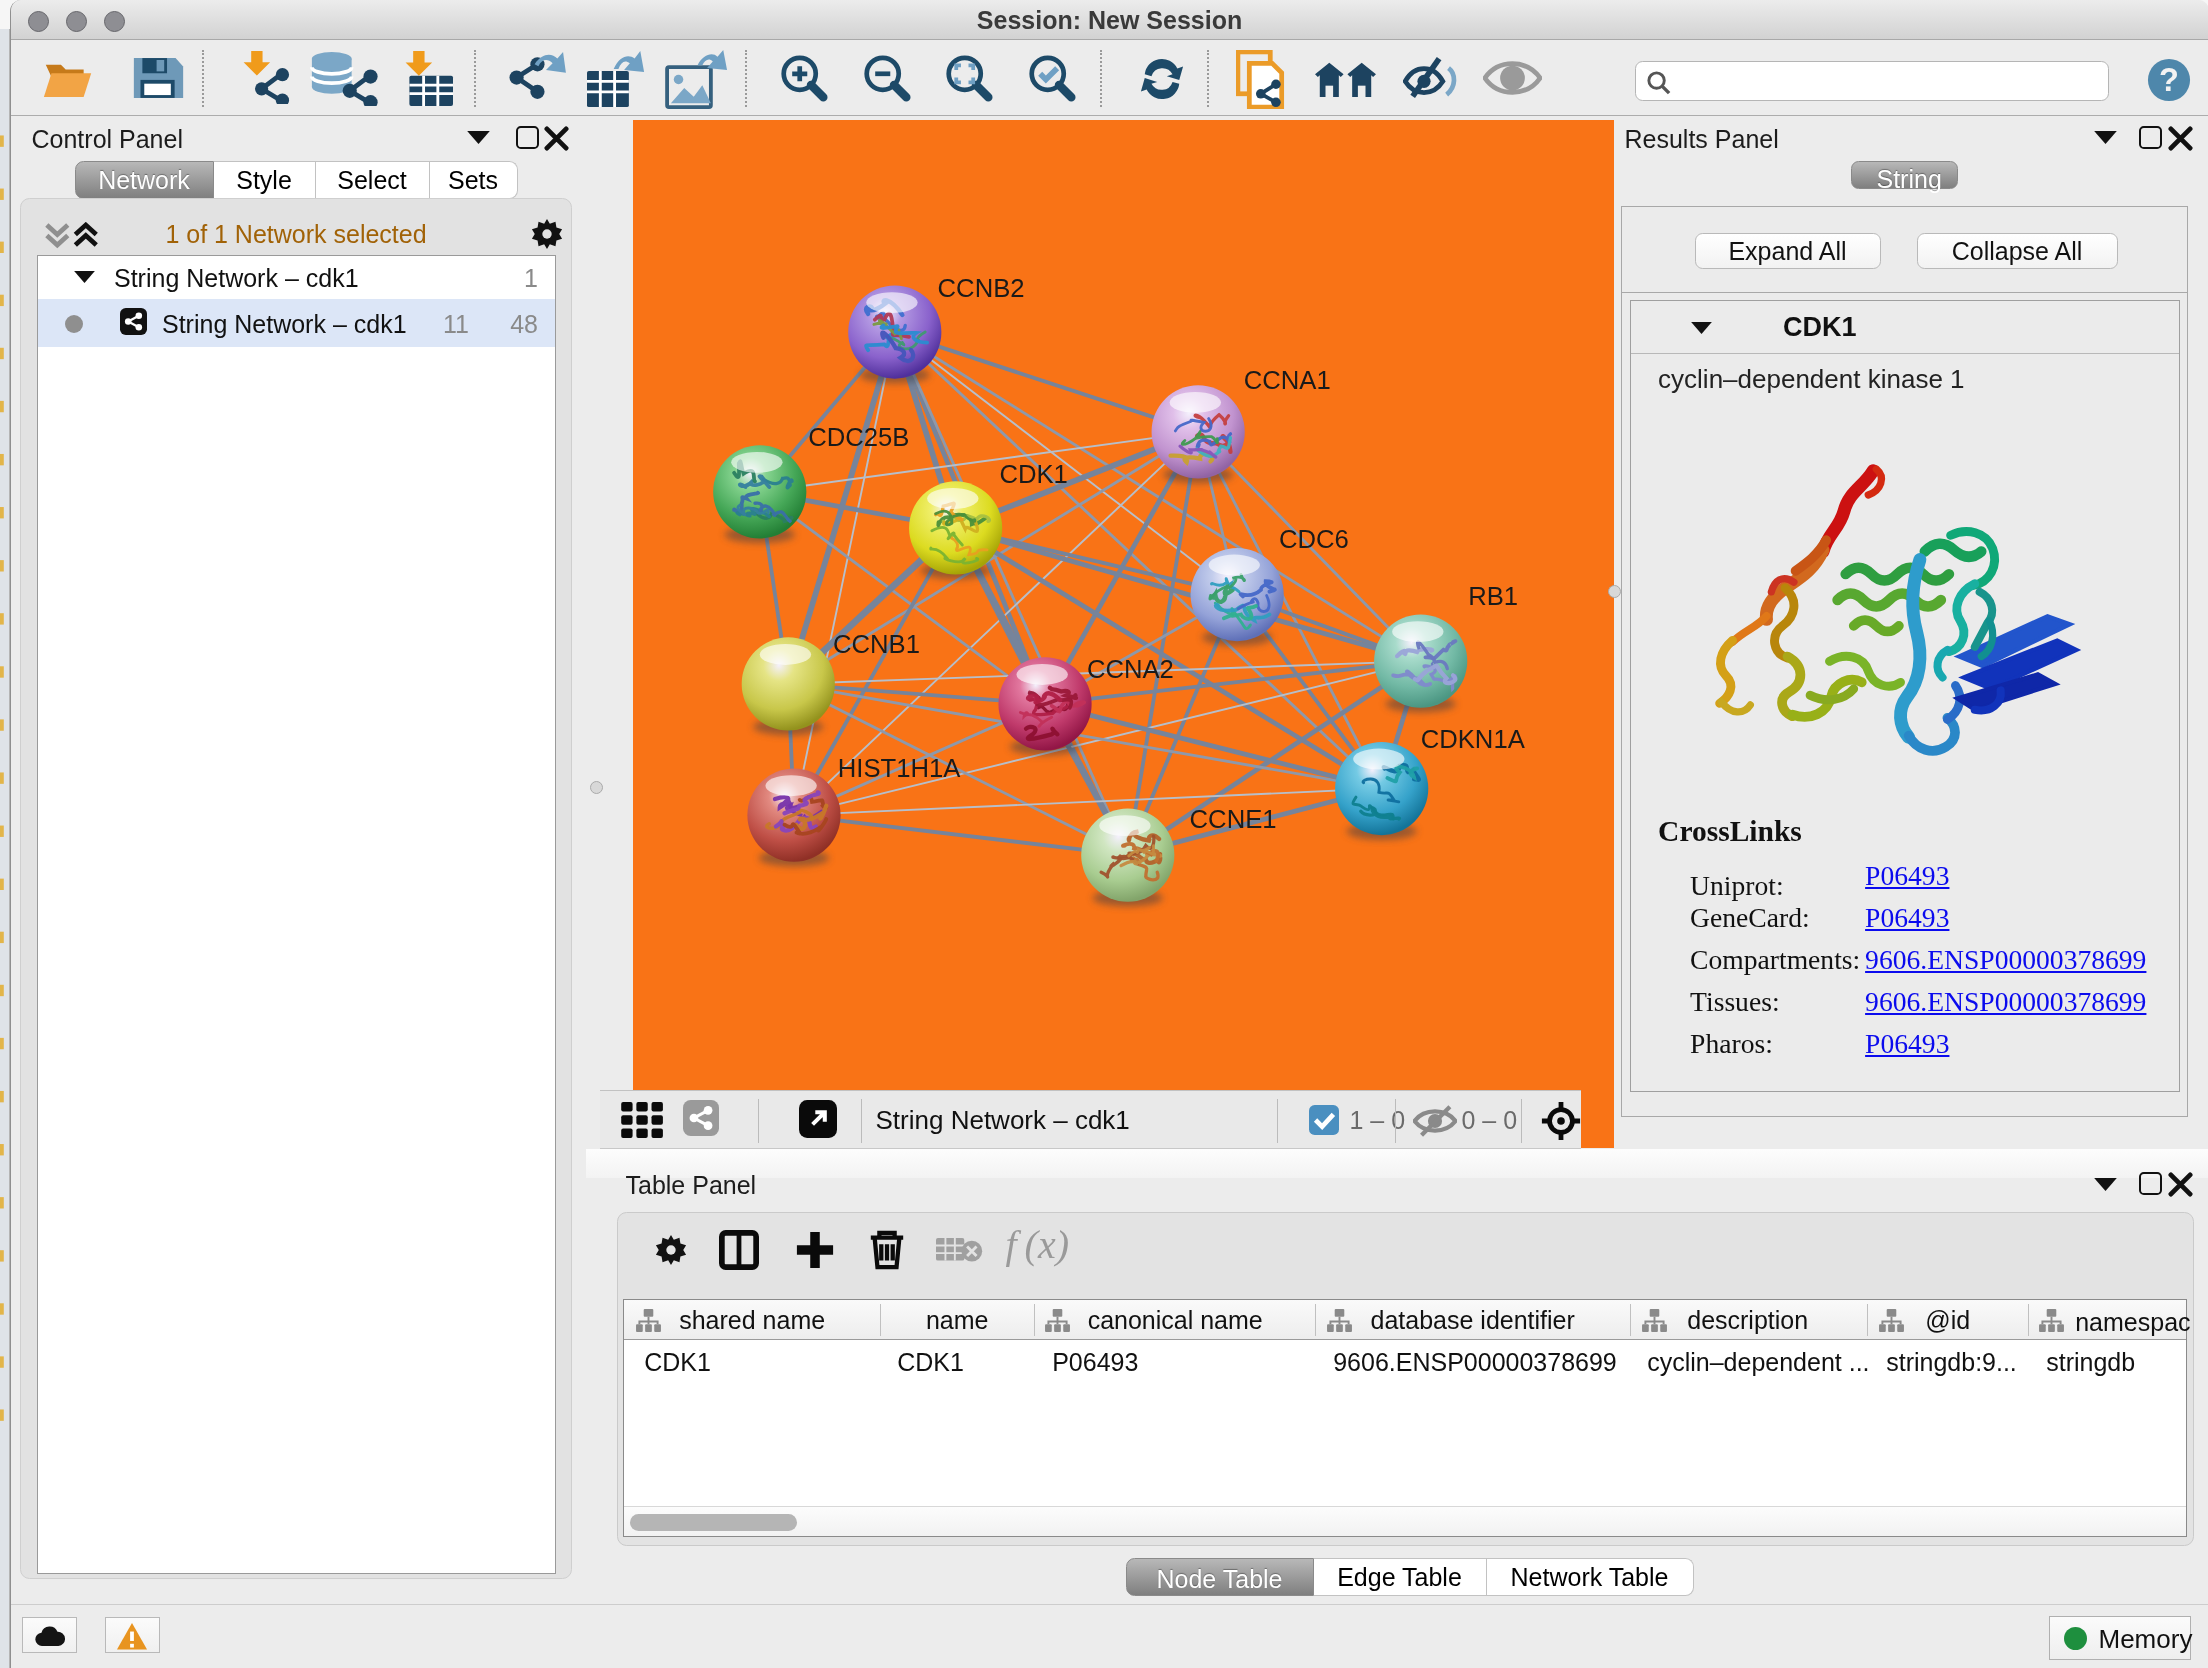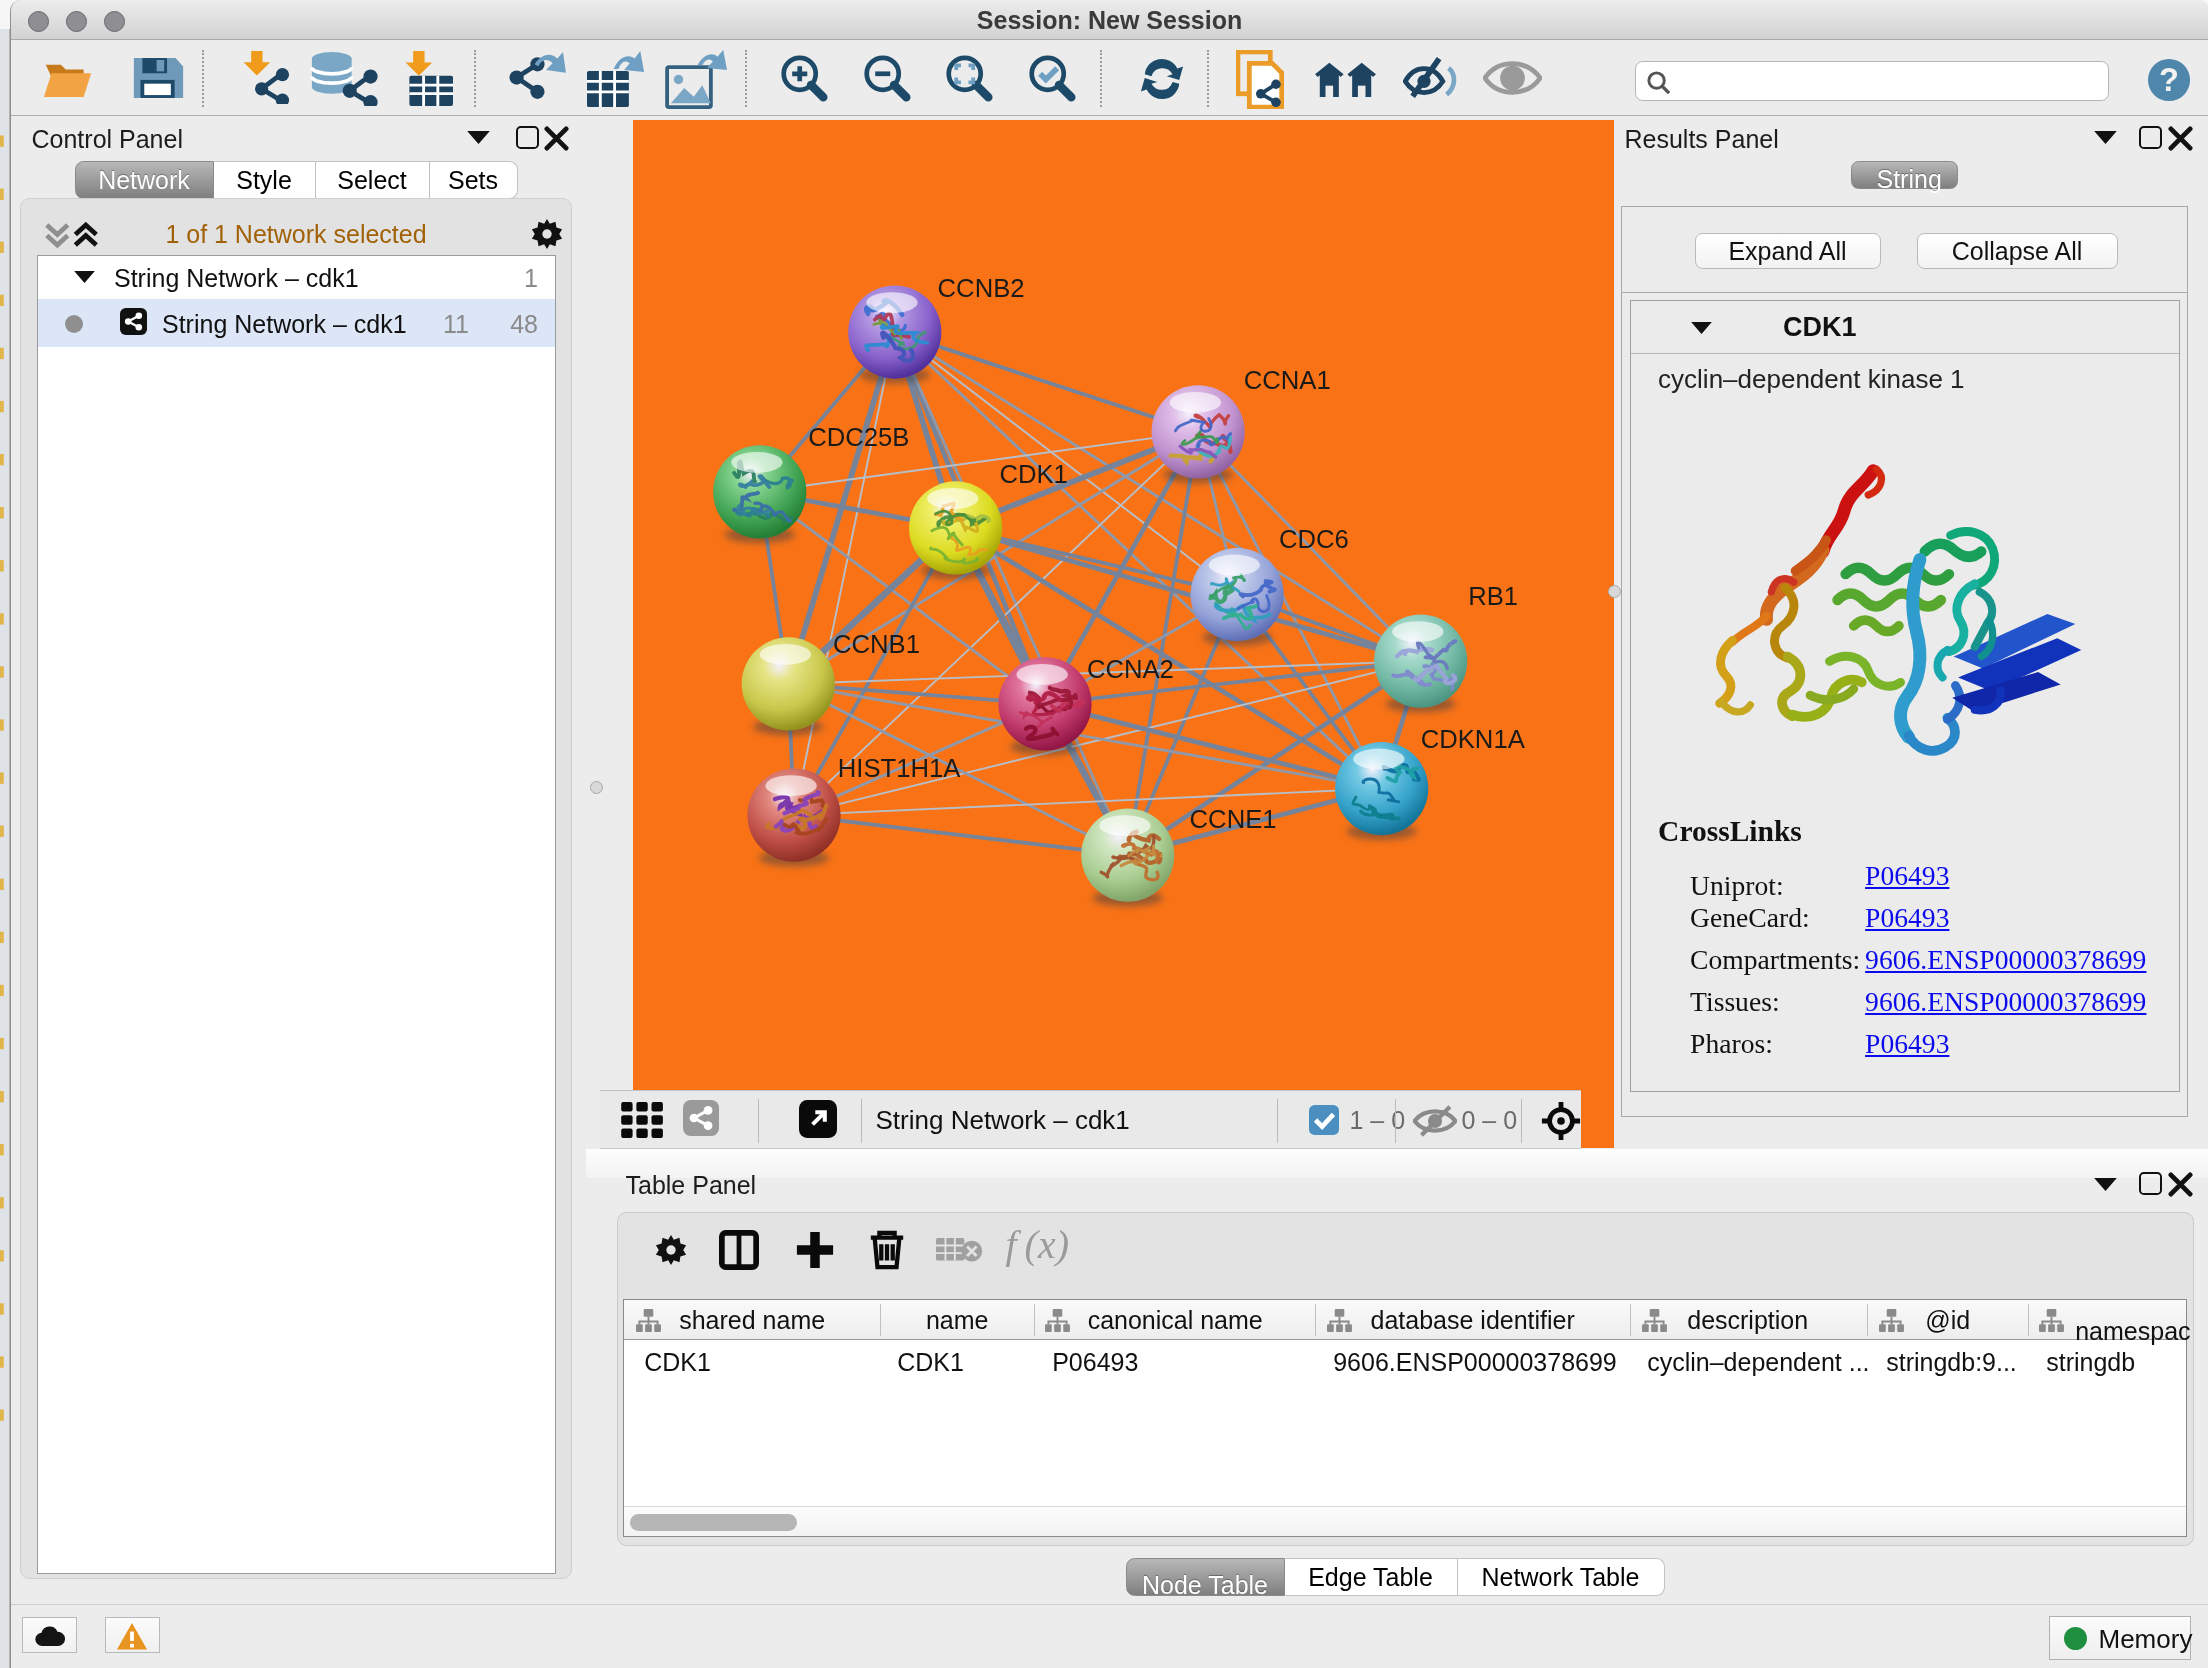--- a/index.html
+++ b/index.html
@@ -836,38 +836,38 @@
           <div class="abs" style="left:1404px;top:3.8px;height:32px;border-left:1px solid #c0c0c0"></div>
           <svg class="abs" style="left:1415px;top:8.6px" width="25" height="23" viewBox="0 0 26 24">
             <g fill="#8a8a8a">
               <rect x="8" y="0" width="10" height="8" rx="1"></rect>
               <rect x="0" y="16" width="7" height="8" rx="1"></rect>
               <rect x="9.5" y="16" width="7" height="8" rx="1"></rect>
               <rect x="19" y="16" width="7" height="8" rx="1"></rect>
             </g>
             <path d="M13 8 v5 M3.5 16 v-3 h19 v3 M13 11 v5" stroke="#8a8a8a" stroke-width="2" fill="none"></path>
           </svg>
-          <div class="abs" style="left:1451px;top:17px;font-size:25px;color:#111">namespac</div>
+          <div class="abs" style="left:1451px;top:8px;font-size:25px;color:#111">namespac</div>
      </div>
      <div class="abs" style="left:0;top:40px;width:100%;height:42px;font-size:25px;color:#111">
        <div class="abs" style="left:20px;top:7.6px">CDK1</div>
        <div class="abs" style="left:273px;top:7.6px">CDK1</div>
        <div class="abs" style="left:428px;top:7.6px">P06493</div>
        <div class="abs" style="left:709px;top:7.6px">9606.ENSP00000378699</div>
        <div class="abs" style="left:1023px;top:7.6px">cyclin–dependent ...</div>
        <div class="abs" style="left:1262px;top:7.6px">stringdb:9...</div>
        <div class="abs" style="left:1422px;top:7.6px">stringdb</div>
      </div>
      <div class="abs" style="left:0;bottom:0;width:100%;height:30px;background:linear-gradient(#fcfcfc,#f2f2f2);border-top:1px solid #d8d8d8">
        <div class="abs" style="left:5.7px;top:6.7px;width:167px;height:17px;border-radius:8.6px;background:#b5b5b5"></div>
      </div>
    </div>
  </div>
  <div class="tabs" style="left:1115px;top:1558px">
-   <div class="tab first sel" style="width:159px;padding:8px">Node Table</div>
+   <div class="tab first sel" style="width:188px;padding:2px">Node Table</div>
    <div class="tab" style="width:173px;padding:0">Edge Table</div>
    <div class="tab last" style="width:207px;padding:0">Network Table</div>
  </div>
 
  <div class="abs" style="left:0;top:1604px;width:100%;height:65px;background:#ececec;border-top:1.9px solid #cdcdcd">
    <div class="abs" style="left:11.4px;top:12.4px;width:55px;height:36px;background:linear-gradient(#fbfbfb,#f0f0f0);border:1.9px solid #b9b9b9">
      <svg class="abs" style="left:10.5px;top:6.7px" width="32" height="23" viewBox="0 0 34 24">
           <path d="M10 22 a7 7 0 0 1 -1 -14 a9 9 0 0 1 17 -1 a6.5 6.5 0 0 1 1 15 Z" fill="#141414"></path>
         </svg>
    </div>

